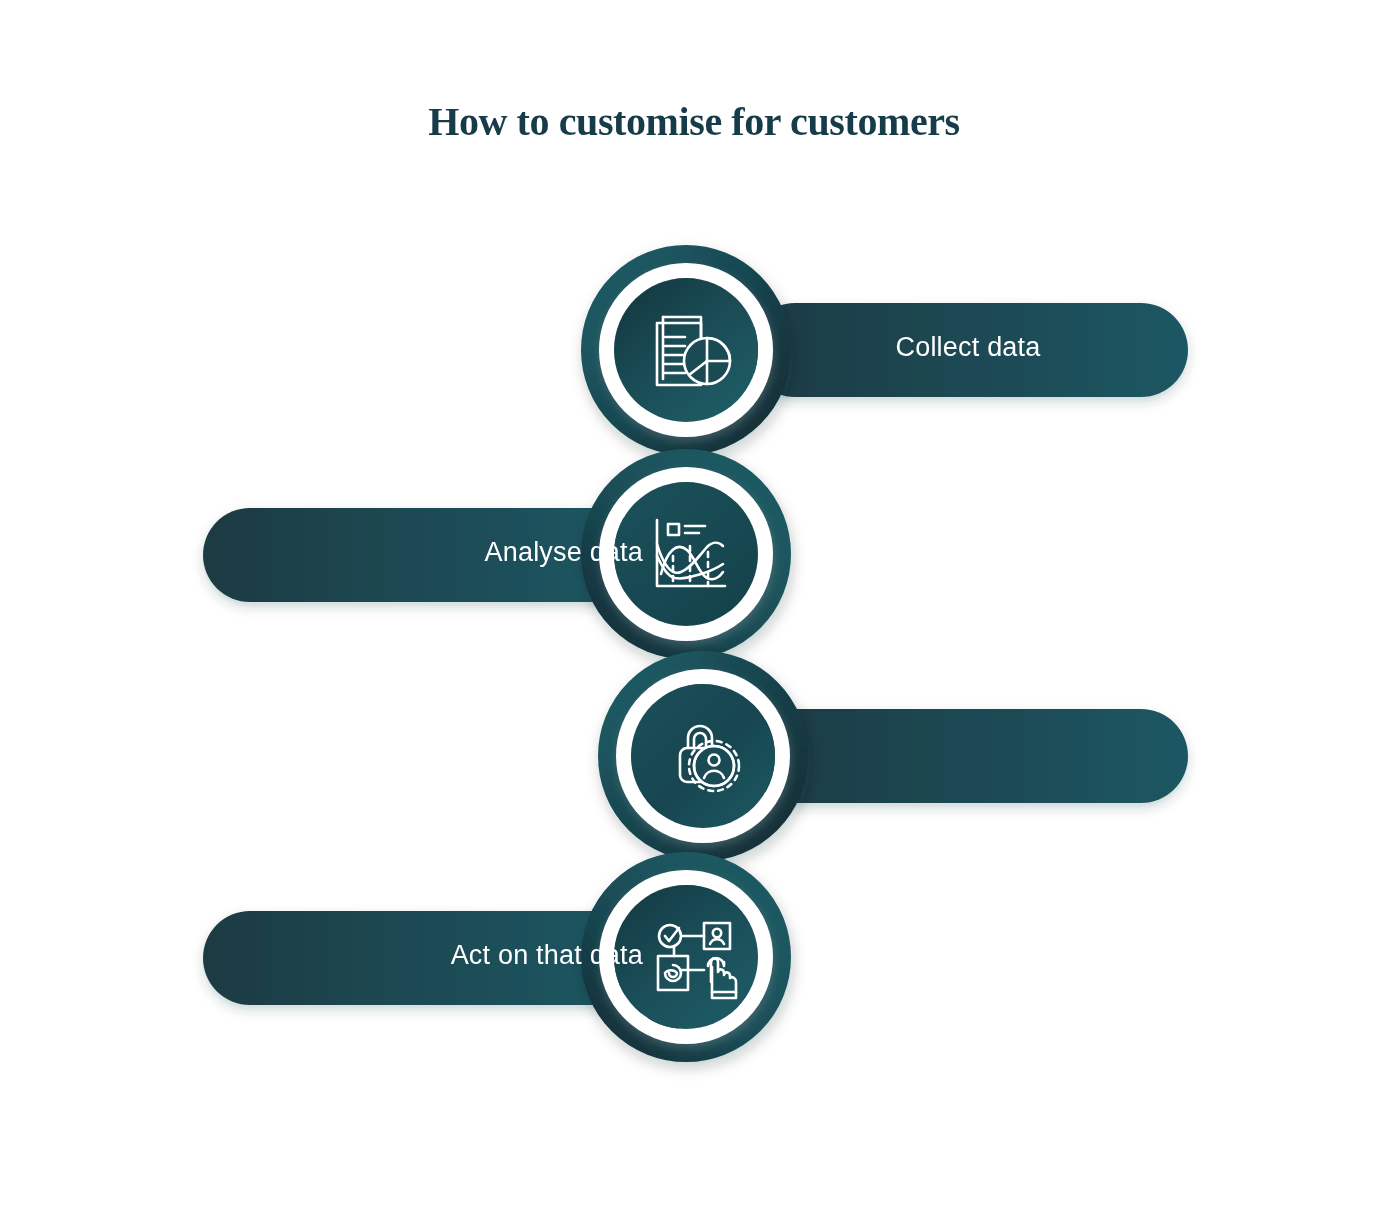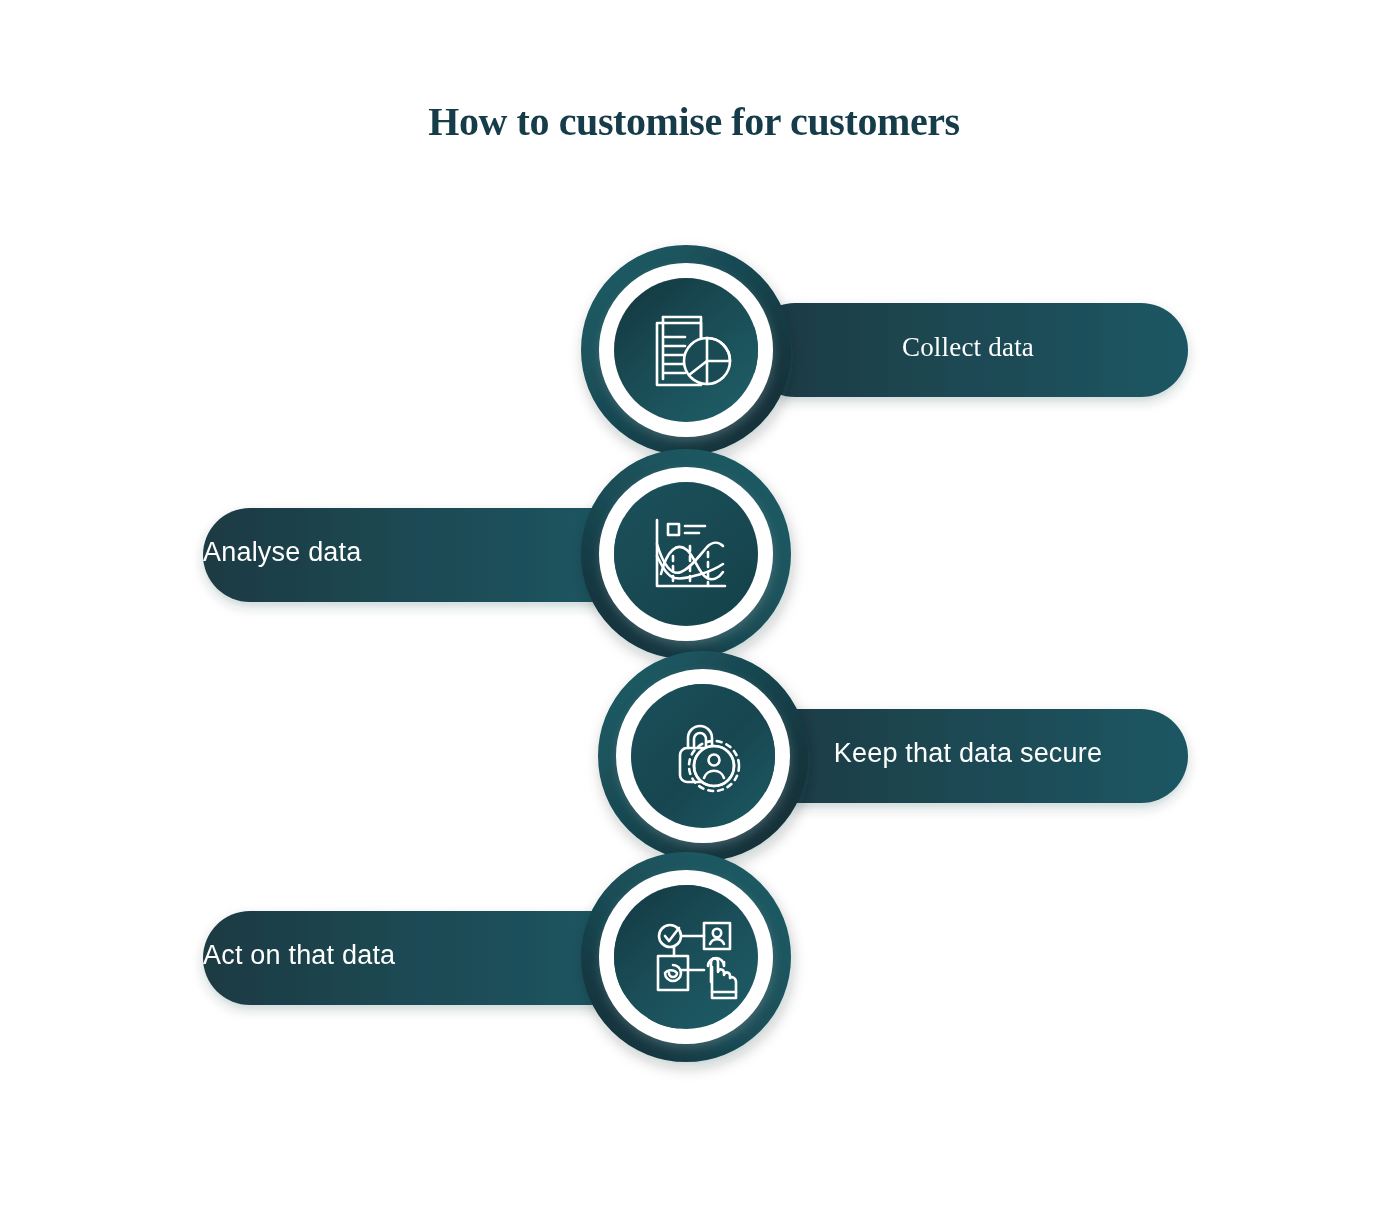--- a/index.html
+++ b/index.html
@@ -57,21 +57,21 @@
     position: absolute;
     color: #ffffff;
     font-family: "Liberation Sans", sans-serif;
     font-size: 27px;
     font-weight: 400;
     letter-spacing: 0.2px;
     white-space: nowrap;
     user-select: none;
   }
   .pill-label.right-side { text-align: center; }
-  .pill-label.left-side  { text-align: left; }
+  .pill-label.left-side  { text-align: right; }
 </style>
 </head>
 <body>
 
 <div id="canvas">
 
   <div class="page-title">How to customise for customers</div>
 
   <svg class="layer" id="ribbon-layer" viewBox="0 0 1388 1205">
     <defs>
@@ -272,22 +272,21 @@
       <path d="M 60 47 L 60 72 L 60 78 L 84 78 L 84 62
                C 84 58, 80 56, 78 58
                L 78 56 C 78 52, 73 51, 72 55
                L 72 53 C 72 49, 67 48, 66 52
                L 66 42 C 66 37, 59 37, 59 43 L 59 62"></path>
       <line x1="60" y1="72" x2="84" y2="72"></line>
     </g>
   </svg>
 
   <div class="layer" id="label-layer">
-    <div class="pill-label right-side" style="left:748px; top:332px; width:440px;font-family:Liberation Serif, serif;">Collect data</div>
+    <div class="pill-label right-side" style="left:748px; top:332px; width:440px;">Collect data</div>
 
     <div class="pill-label left-side" style="left:203px; top:537px; width:440px;">Analyse data</div>
 
-    <div class="pill-label right-side" style="left:748px; top:738px; width:440px;">Keep that data secure</div>
 
     <div class="pill-label left-side" style="left:203px; top:940px; width:440px;">Act on that data</div>
   </div>
 
 </div>
 
 </body></html>

